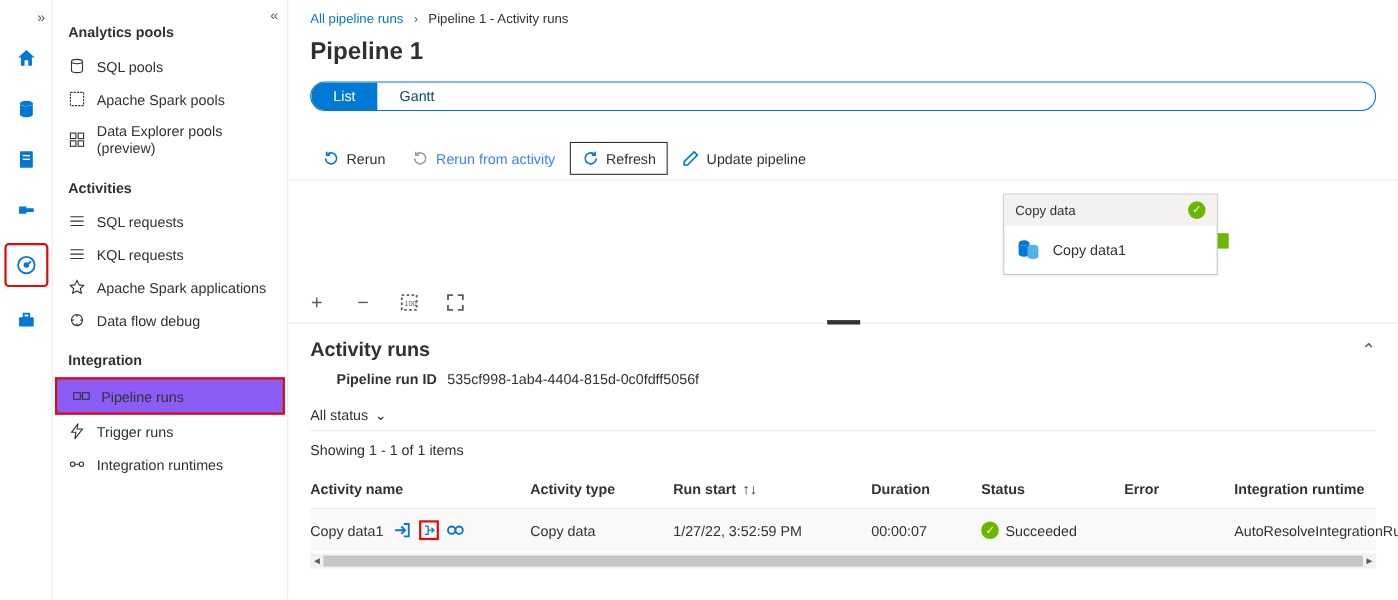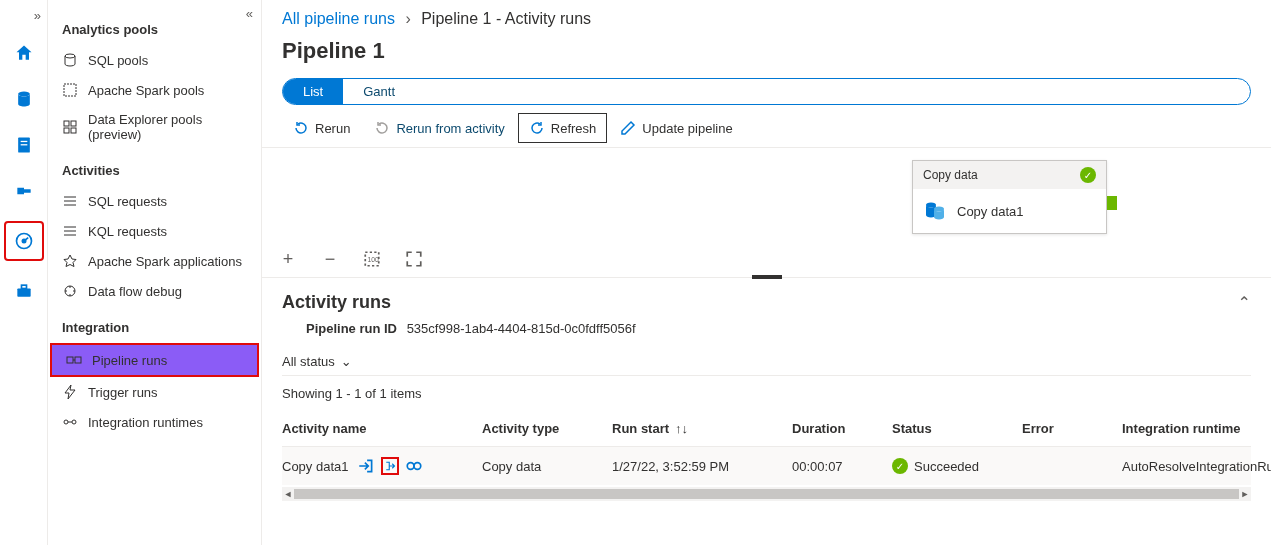--- a/index.html
+++ b/index.html
@@ -17,32 +17,32 @@
   .sidebar { width: 214px; border-right: 1px solid #edebe9; padding: 8px 0; position: relative; }
   .sidebar .collapse-left { position: absolute; top: 6px; right: 8px; color: #605e5c; font-size: 13px; }
   .nav-group-title { font-weight: 600; font-size: 13px; color: #323130; padding: 14px 14px 8px 14px; }
   .nav-item { display: flex; align-items: center; gap: 10px; padding: 7px 14px; cursor: pointer; font-size: 13px; color: #323130; }
   .nav-item.active { background: #8b5cf6; border: 2px solid #e00b0b; margin: 0 2px; }
   .nav-item .nav-icon { width: 16px; height: 16px; display: flex; align-items: center; justify-content: center; flex-shrink:0; }
   .nav-item .nav-icon svg { width:16px; height:16px; }
 
   
   .main { flex: 1; display: flex; flex-direction: column; overflow: hidden; }
-  .breadcrumb { padding: 10px 20px 4px; font-size: 16px; }
+  .breadcrumb { padding: 10px 20px 4px; font-size: 12px; }
   .breadcrumb a { color: #0078d4; text-decoration: none; }
   .breadcrumb .sep { color: #605e5c; margin: 0 6px; }
   .page-title { font-size: 22px; font-weight: 600; padding: 6px 20px 14px; }
   
-  .view-toggle { display: inline-flex; border: 1px solid #0078d4; border-radius: 16px; overflow: hidden; margin: 0 20px 4px; }
+  .view-toggle { display: inline-flex; border: 1px solid #0078d4; border-radius: 16px; overflow: hidden; margin: 0 20px 24px; }
   .view-toggle .opt { padding: 5px 20px; font-size: 13px; color: #0c4a6e; cursor: pointer; }
   .view-toggle .opt.active { background: #0078d4; color: #fff; }
   
   .toolbar { display: flex; align-items: center; gap: 2px; padding: 4px 20px; border-bottom: 1px solid #edebe9; }
   .tool-btn { display: flex; align-items: center; gap: 6px; padding: 6px 10px; font-size: 13px; cursor: pointer; color: #323130; border: 1px solid transparent; background: none; }
-  .tool-btn.disabled { color: #0c4a6e; }
+  .tool-btn.disabled { color: #3b82f6; }
   .tool-btn.disabled svg { stroke: #a19f9d; }
   .tool-btn.boxed { border: 1px solid #323130; }
   .tool-btn svg { width:16px; height:16px; stroke:#0078d4; }
   
   .canvas { position: relative; height: 130px; border-bottom: 1px solid #edebe9; }
   .node { position: absolute; left: 650px; top: 12px; width: 195px; border: 1px solid #c8c6c4; background: #fff; box-shadow: 0 1px 3px rgba(0,0,0,.1); }
   .node-head { background: #f3f2f1; padding: 6px 10px; font-size: 12px; display:flex; justify-content:space-between; align-items:center; }
   .node-head .check { width:16px; height:16px; background:#6bb700; border-radius:50%; display:flex; align-items:center; justify-content:center; color:#fff; font-size:10px; }
   .node-body { padding: 10px; display:flex; align-items:center; gap:10px; font-size:13px; }
   .node-body .db-icon { width:24px; height:24px; }

